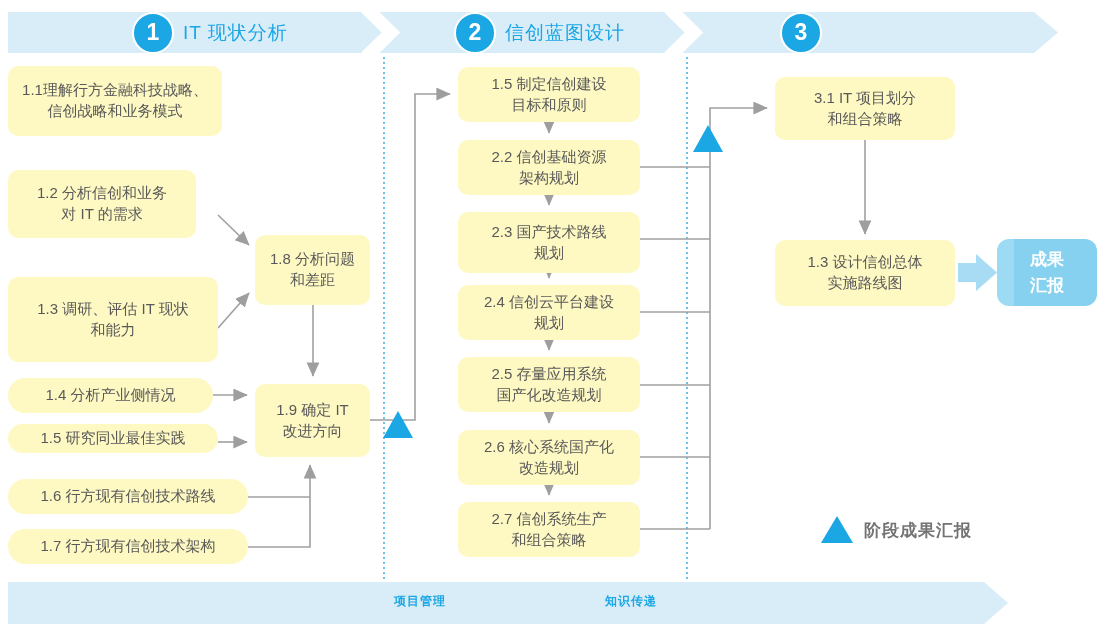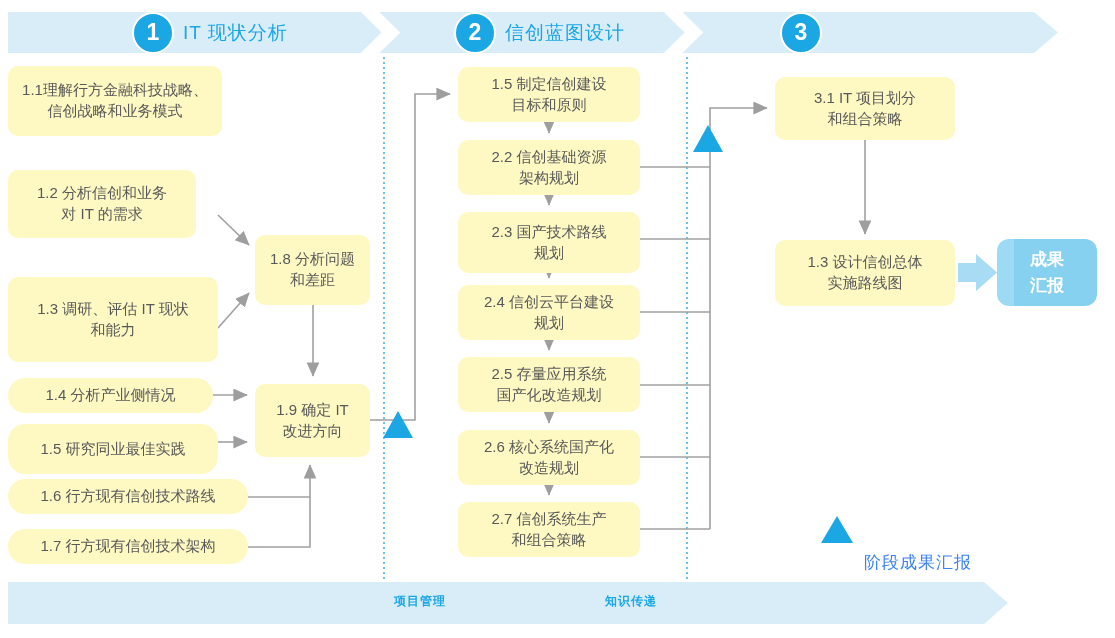--- a/index.html
+++ b/index.html
@@ -25,22 +25,22 @@
     position:absolute;left:997px;top:239px;width:100px;height:67px;border-radius:12px;
     background:linear-gradient(90deg,#9DDAF4 0%,#9DDAF4 17%,#86D1F0 17%);
     color:#ffffff;font-size:17px;font-weight:bold;line-height:1.5;
     display:flex;flex-direction:column;justify-content:center;align-items:center;text-align:center;z-index:2;
   }
   .footer-label{
     position:absolute;top:593px;transform:translateX(-50%);
     color:#1BA6E4;font-size:12px;font-weight:bold;letter-spacing:1px;z-index:3;white-space:nowrap;
   }
   .legend-label{
-    position:absolute;left:864px;top:519px;color:#3b82f6;font-size:17px;font-weight:normal;
-    letter-spacing:1px;z-index:3;white-space:nowrap;margin-top:32px;
+    position:absolute;left:864px;top:519px;color:#737373;font-size:17px;font-weight:bold;
+    letter-spacing:1px;z-index:3;white-space:nowrap;
   }
 </style>
 </head>
 <body>
 
 <div class="canvas">
 
   <svg class="layer" width="1115" height="638" viewBox="0 0 1115 638">
     <defs>
       <marker id="arrow" markerWidth="11" markerHeight="9" refX="8.5" refY="4" orient="auto">
@@ -117,21 +117,21 @@
     <span>1.2 分析信创和业务</span>
     <span>对 IT 的需求</span>
   </div>
   <div class="node" style="left:8px;top:277px;width:210px;height:85px">
     <span>1.3 调研、评估 IT 现状</span>
     <span>和能力</span>
   </div>
   <div class="node pill" style="left:8px;top:378px;width:205px;height:35px">
     <span>1.4 分析产业侧情况</span>
   </div>
-  <div class="node pill" style="left:8px;top:424px;width:210px;height:50px">
+  <div class="node pill" style="left:8px;top:424px;width:210px;height:29px">
     <span>1.5 研究同业最佳实践</span>
   </div>
   <div class="node pill" style="left:8px;top:479px;width:240px;height:35px">
     <span>1.6 行方现有信创技术路线</span>
   </div>
   <div class="node pill" style="left:8px;top:529px;width:240px;height:35px">
     <span>1.7 行方现有信创技术架构</span>
   </div>
   <div class="node" style="left:255px;top:235px;width:115px;height:70px">
     <span>1.8 分析问题</span>

